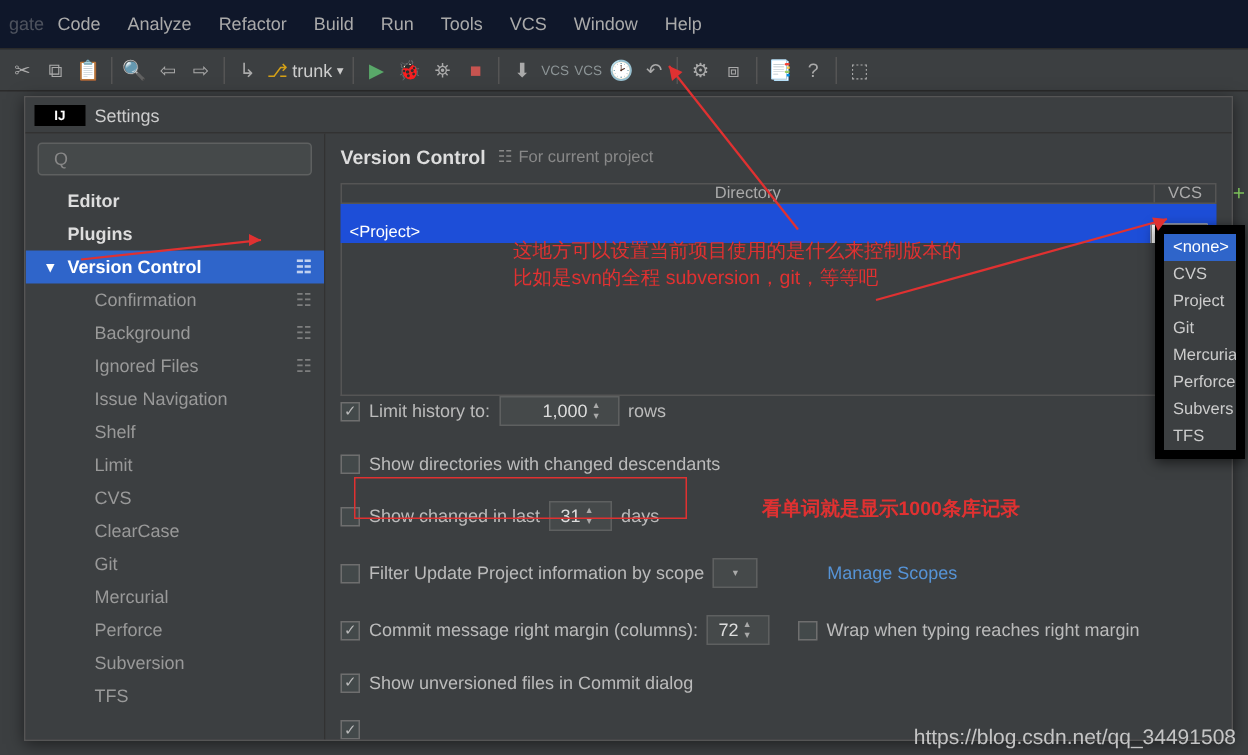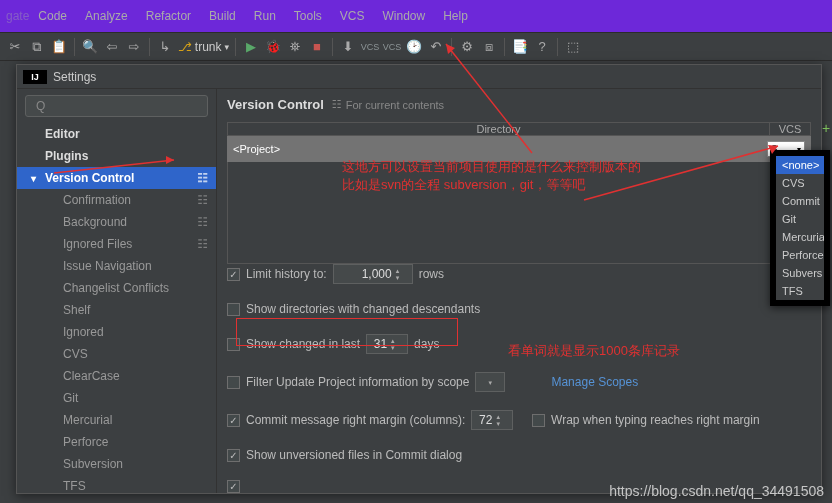--- a/index.html
+++ b/index.html
@@ -1,46 +1,46 @@
 <!DOCTYPE html>
 <html><head>
 <meta charset="utf-8">
 <style>
   * { margin:0; padding:0; box-sizing:border-box; font-family:"Segoe UI",Arial,sans-serif; }
   body { background:#3c3f41; color:#bbb; width:832px; height:503px; overflow:hidden; font-size:12px; position:relative; }
-  .menubar { height:33px; background:#6d28d9; display:flex; align-items:center; padding:12px 6px; color:#aaa; border-bottom:1px solid #2b2b2b; }
+  .menubar { height:33px; background:#0f172a; display:flex; align-items:center; padding:12px 6px; color:#aaa; border-bottom:1px solid #2b2b2b; }
   .menubar span { margin-right:9px; cursor:default; }
   .toolbar { height:28px; background:#3c3f41; display:flex; align-items:center; padding:0 6px; border-bottom:1px solid #2b2b2b; gap:4px; }
   .tb-icon { width:18px; height:18px; display:flex; align-items:center; justify-content:center; color:#aaa; font-size:13px; cursor:pointer; }
   .tb-sep { width:1px; height:18px; background:#555; margin:0 2px; }
   .branch { display:flex; align-items:center; gap:3px; color:#ccc; }
   .branch-icon { color:#d4a017; }
   .settings-window { position:absolute; left:16px; top:64px; width:806px; height:430px; background:#3c3f41; border:1px solid #555; box-shadow:0 2px 10px rgba(0,0,0,.5); display:flex; flex-direction:column; }
   .titlebar { height:24px; background:#3c3f41; border-bottom:1px solid #323232; display:flex; align-items:center; padding:0 6px; color:#ccc; }
-  .titlebar .ij { width:24px; height:14px; background:#000; color:#fff; font-size:9px; font-weight:bold; display:flex; align-items:center; justify-content:center; margin-right:6px; }
+  .titlebar .ij { width:34px; height:14px; background:#000; color:#fff; font-size:9px; font-weight:bold; display:flex; align-items:center; justify-content:center; margin-right:6px; }
   .body { flex:1; display:flex; overflow:hidden; }
   .sidebar { width:200px; background:#3c3f41; border-right:1px solid #323232; display:flex; flex-direction:column; }
   .searchbox { margin:6px 8px; height:22px; background:#45494a; border:1px solid #5e6060; border-radius:3px; display:flex; align-items:center; padding:0 6px; color:#888; }
   .searchbox span { margin-left:4px; }
   .tree { flex:1; overflow:auto; }
   .node { height:22px; display:flex; align-items:center; padding-left:14px; color:#bbb; cursor:pointer; position:relative;text-align:center; }
   .node.lvl2 { padding-left:28px; color:#bbb; }
   .node.lvl3 { padding-left:46px; color:#999; }
   .node.bold { font-weight:bold; color:#ddd; }
   .node.selected { background:#2f65ca; color:#fff; }
   .node .caret { position:absolute; left:4px; font-size:10px; }
   .node.lvl2 .caret { left:14px; }
   .node .badge { margin-left:auto; margin-right:8px; opacity:.7; }
   .content { flex:1; display:flex; flex-direction:column; background:#3c3f41; position:relative; }
   .crumb { padding:8px 10px 4px; display:flex; align-items:center; gap:8px; color:#ddd; font-size:13px; }
   .crumb .sub { color:#888; font-size:11px; display:flex; align-items:center; gap:4px; }
   .table-head { margin:6px 10px 0; height:18px; background:#3c3f41; border:1px solid #555; display:flex; font-size:11px; color:#aaa; }
   .table-head .col1 { flex:1; text-align:center; border-right:1px solid #555; }
   .table-head .col2 { width:40px; text-align:center; }
-  .table-row { margin:0 10px; height:20px; background:#737373; color:#fff; display:flex; align-items:center; padding:13px 6px; font-size:11px; }
+  .table-row { margin:0 10px; height:20px; background:#1d4ed8; color:#fff; display:flex; align-items:flex-start; padding:13px 6px; font-size:11px; }
   .table-row .vcs-cell { margin-left:auto; width:38px; background:#fff; color:#000; border:1px solid #888; height:16px; display:flex; align-items:center; justify-content:space-between; padding:0 3px; font-size:10px; }
   .table-body { margin:0 10px; height:130px; background:#3c3f41; border:1px solid #555; border-top:none; position:relative; }
   .proj-note { font-size:11px; color:#888; margin:6px 10px 4px; }
   .opts { padding:0 10px; display:flex; flex-direction:column; gap:18px; font-size:12px; color:#bbb; }
   .opt-row { display:flex; align-items:center; gap:6px; }
   .chk { width:13px; height:13px; border:1px solid #6e6e6e; background:#43494a; display:flex; align-items:center; justify-content:center; }
   .chk.checked::after { content:"✓"; color:#bbb; font-size:10px; }
   .numfield { width:80px; height:20px; background:#45494a; border:1px solid #5e6060; display:flex; align-items:center; justify-content:flex-end; padding-right:4px; color:#ddd; position:relative; }
   .numfield .spinners { width:12px; display:flex; flex-direction:column; margin-left:4px; font-size:7px; color:#aaa; line-height:7px; }
   .small-num { width:42px; }
@@ -126,40 +126,39 @@
         <div class="node lvl2 bold selected">
             <span class="caret">▾</span>
             <span>Version Control</span>
             <span class="badge">☷</span>
           </div>
         <div id="vc-children">
             <div class="node lvl3">Confirmation<span class="badge">☷</span></div>
             <div class="node lvl3">Background<span class="badge">☷</span></div>
             <div class="node lvl3">Ignored Files<span class="badge">☷</span></div>
             <div class="node lvl3">Issue Navigation</div>
-            <div class="node lvl3">Changelist Conflicts</div>
             <div class="node lvl3">Shelf</div>
-            <div class="node lvl3">Ignored</div>
+            <div class="node lvl3">Limit</div>
             <div class="node lvl3">CVS</div>
             <div class="node lvl3">ClearCase</div>
             <div class="node lvl3">Git</div>
             <div class="node lvl3">Mercurial</div>
             <div class="node lvl3">Perforce</div>
             <div class="node lvl3">Subversion</div>
             <div class="node lvl3">TFS</div>
           </div>
 
       </div>
     </div>
     <div class="content">
       <div class="crumb">
         <b>Version Control</b>
         <span class="sub">
             <span>☷</span>
-            <span>For current contents</span>
+            <span>For current project</span>
           </span>
       </div>
       <div class="table-head">
         <div class="col1">Directory</div>
         <div class="col2">VCS</div>
       </div>
       <div class="table-row">
         <span>&lt;Project&gt;</span>
         <span class="vcs-cell">
             <span>S...</span>
@@ -230,34 +229,34 @@
           <span class="chk checked"></span>
         </div>
       </div>
     </div>
   </div>
 </div>
 
 <div class="dropdown-popup" id="vcs-dd">
     <div class="item sel">&lt;none&gt;</div>
     <div class="item">CVS</div>
-    <div class="item">Commit</div>
+    <div class="item">Project</div>
     <div class="item">Git</div>
     <div class="item">Mercuria</div>
     <div class="item">Perforce</div>
     <div class="item">Subvers</div>
     <div class="item">TFS</div>
   </div>
 <div class="plus-strip">+</div>
 
 <div class="annot" style="left:342px; top:158px;">
   <div>这地方可以设置当前项目使用的是什么来控制版本的</div>
   <div>比如是svn的全程 subversion，git，等等吧</div>
 </div>
-<div class="annot" style="left:508px; top:342px;">看单词就是显示1000条库记录</div>
+<div class="annot" style="left:508px; top:330px;font-weight:bold;">看单词就是显示1000条库记录</div>
 
 <div class="red-box" style="left:236px; top:318px; width:222px; height:28px;"></div>
 
 <svg class="arrow" style="left:44px; top:148px;" width="140" height="30">
     <line x1="130" y1="12" x2="10" y2="25" stroke="#e03131" stroke-width="1.5"></line>
     <polygon points="130,12 122,8 122,16" fill="#e03131"></polygon>
   </svg>
 <svg class="arrow" style="left:442px; top:38px;" width="100" height="120">
     <line x1="4" y1="6" x2="90" y2="115" stroke="#e03131" stroke-width="1.5"></line>
     <polygon points="4,6 6,16 13,10" fill="#e03131"></polygon>

